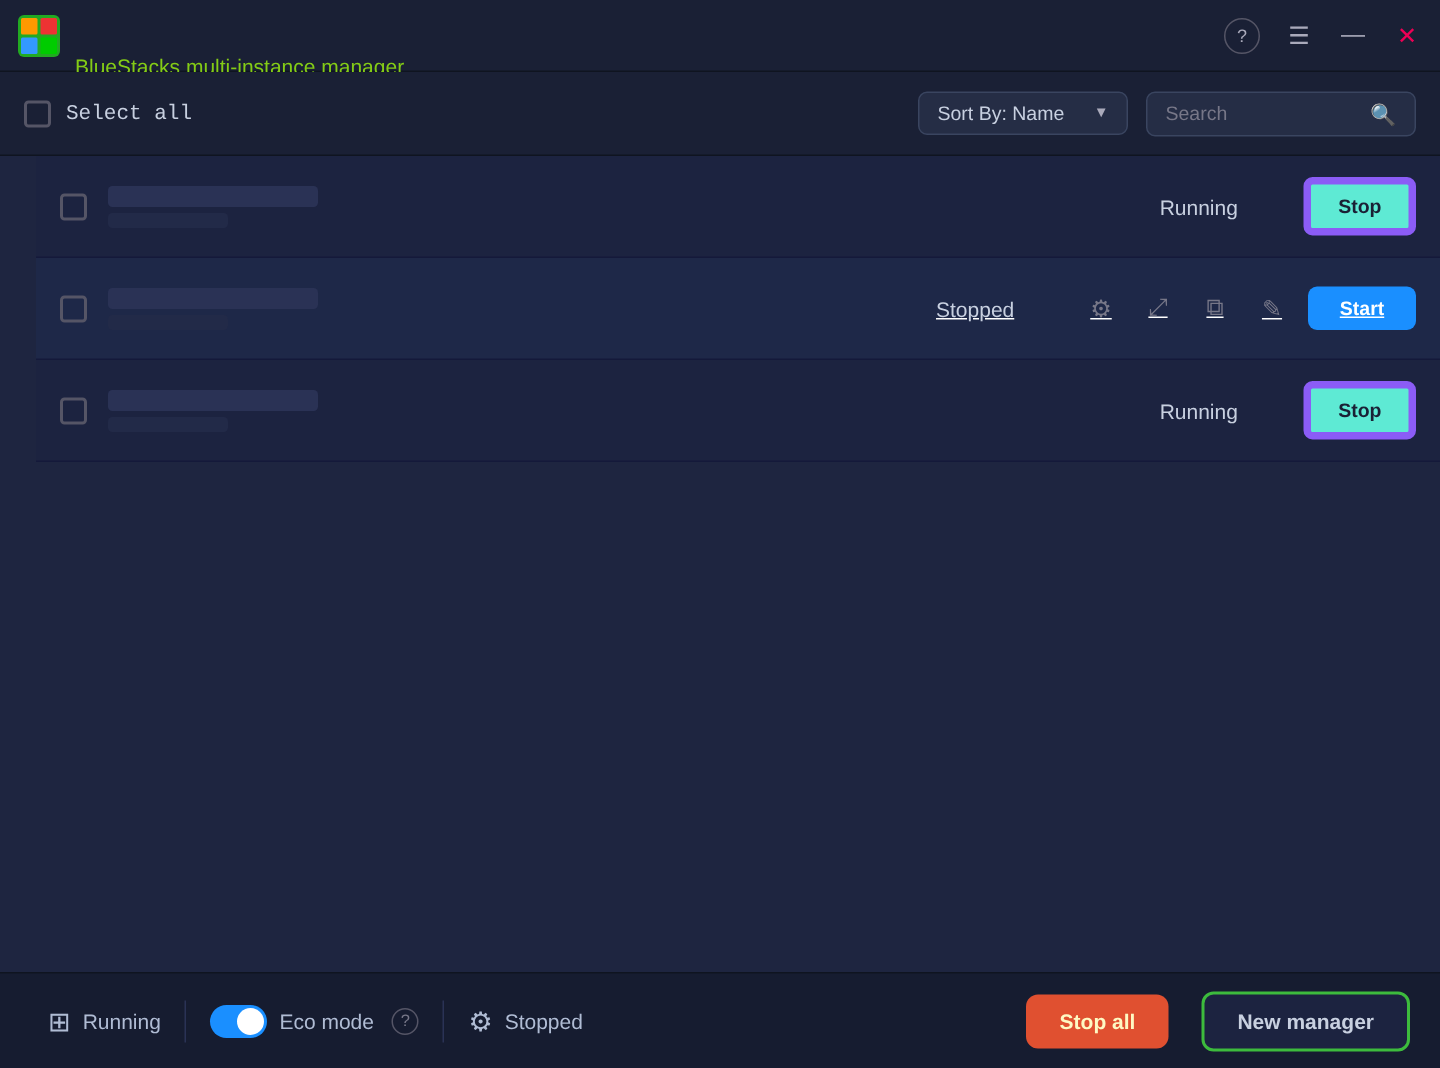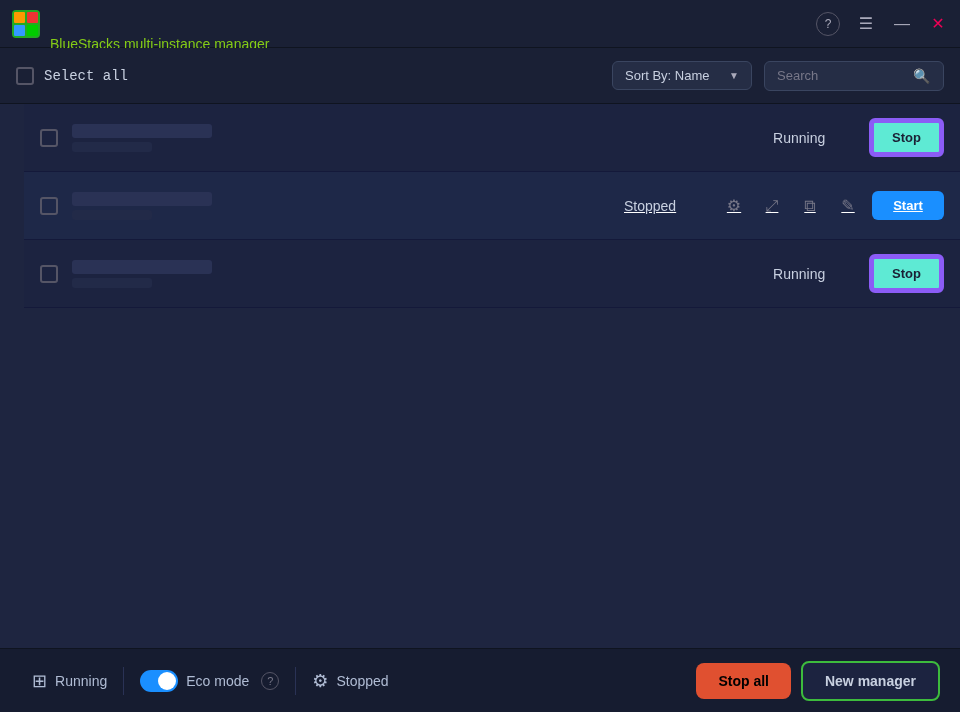--- a/index.html
+++ b/index.html
@@ -271,28 +271,28 @@
       background: #fff;
       border-radius: 50%;
       position: absolute;
       top: 2px;
       right: 2px;
       transition: right 0.2s;
     }
     .spacer { flex: 1; }
     .btn-stop-all {
       background: #e05030;
-      color: #000000;
+      color: #fef9c3;
       border: none;
       border-radius: 8px;
       padding: 10px 22px;
       font-size: 14px;
       font-weight: 600;
       cursor: pointer;
-      margin-right: 10px;
+      margin-right: 22px;
     }
     .btn-new-instance {
       background: #1c2340;
       color: #c8d0e0;
       border: 2px solid #3dbb3d;
       border-radius: 8px;
       padding: 10px 22px;
       font-size: 14px;
       font-weight: 600;
       cursor: pointer;

